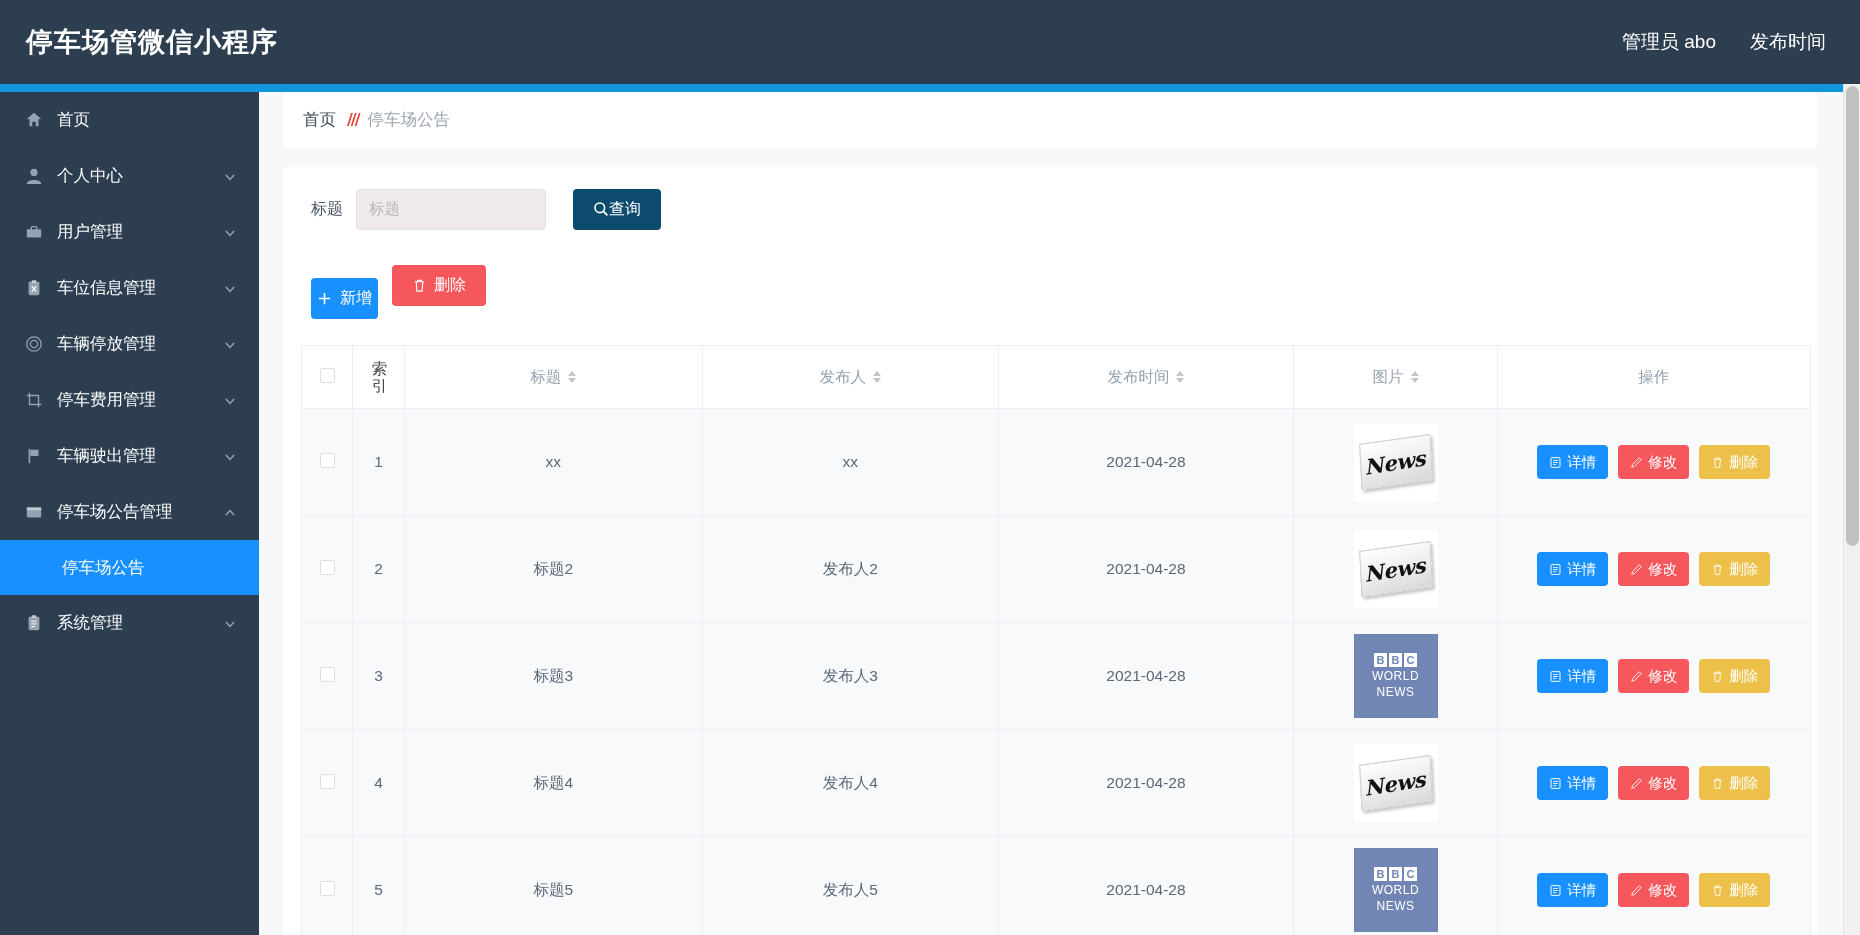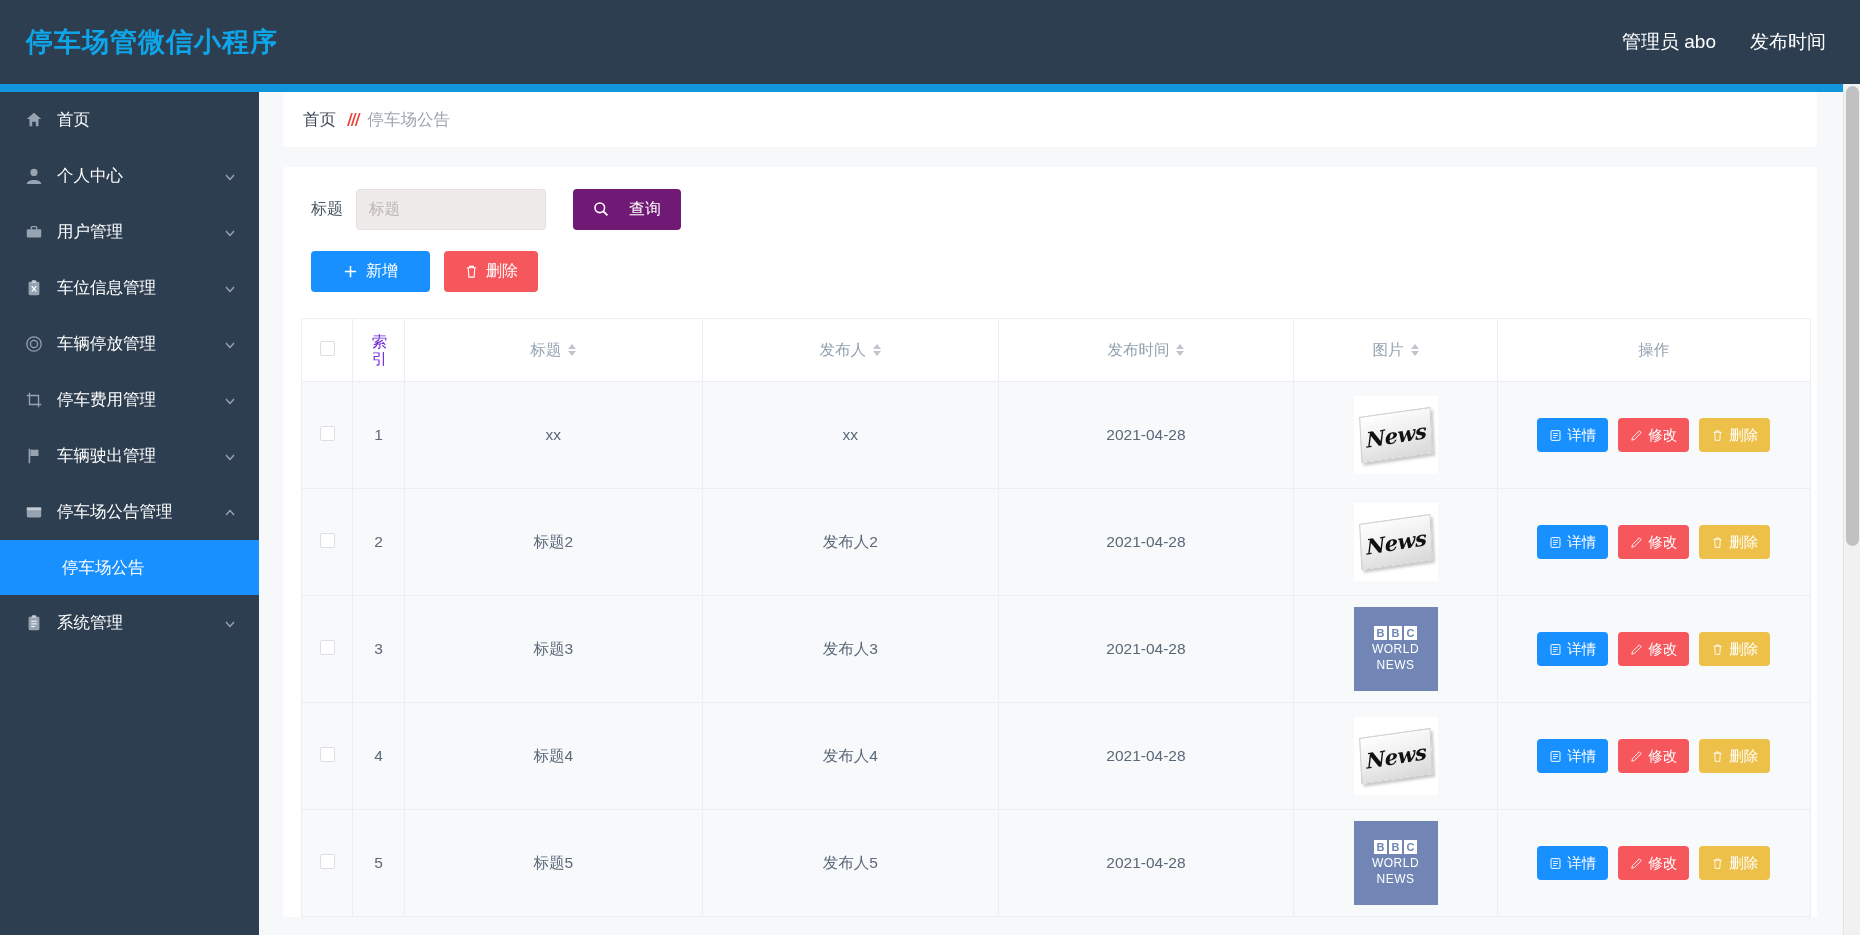--- a/index.html
+++ b/index.html
@@ -20,21 +20,21 @@
   
   .topbar {
     position: absolute; top: 0; left: 0;
     width: 1860px; height: 84px;
     background: #2d3e50;
     display: flex; align-items: center;
     justify-content: space-between;
     z-index: 30;
   }
   .brand {
-    color: #0ea5e9;
+    color: #ffffff;
     font-size: 27px;
     font-weight: bold;
     letter-spacing: 1px;
     padding-left: 26px;
   }
   .topbar-right {
     display: flex; align-items: center;
     padding-right: 34px;
     gap: 34px;
   }
@@ -155,41 +155,42 @@
     border-radius: 4px;
     color: #ffffff;
     cursor: pointer;
     display: inline-flex;
     align-items: center;
     justify-content: center;
     font-family: "Liberation Sans", sans-serif;
     white-space: nowrap;
   }
   .btn-query {
-    background: #701a75;
+    background: #0c4a6e;
     height: 41px;
     padding: 0 20px;
     margin-left: 27px;
     font-size: 16px;
-    gap: 20px;
+    gap: 0;
   }
   .btn svg { display: block; }
 
   
   .action-row {
     display: flex; align-items: center;
     margin: 22px 0 0 10px;
     gap: 14px;
   }
   .btn-add {
     background: #1890ff;
     height: 41px;
-    padding: 0 32px;
+    padding: 0 6px;
     font-size: 16px;
     gap: 8px;
+    margin-top: 27px;
   }
   .btn-del-top {
     background: #f5575c;
     height: 41px;
     padding: 0 20px;
     font-size: 16px;
     gap: 7px;
   }
 
   
@@ -229,21 +230,21 @@
     display: inline-flex;
     align-items: center;
     gap: 7px;
     justify-content: center;
   }
   .idx-head {
     line-height: 1.1;
     width: 14px;
     margin: 0 auto;
     font-size: 15.5px;
-    color: #6d28d9;
+    color: #404040;
   }
   .sorter {
     display: inline-flex;
     flex-direction: column;
     gap: 2px;
     line-height: 0;
   }
   .sorter i {
     display: block;
     width: 0; height: 0;

